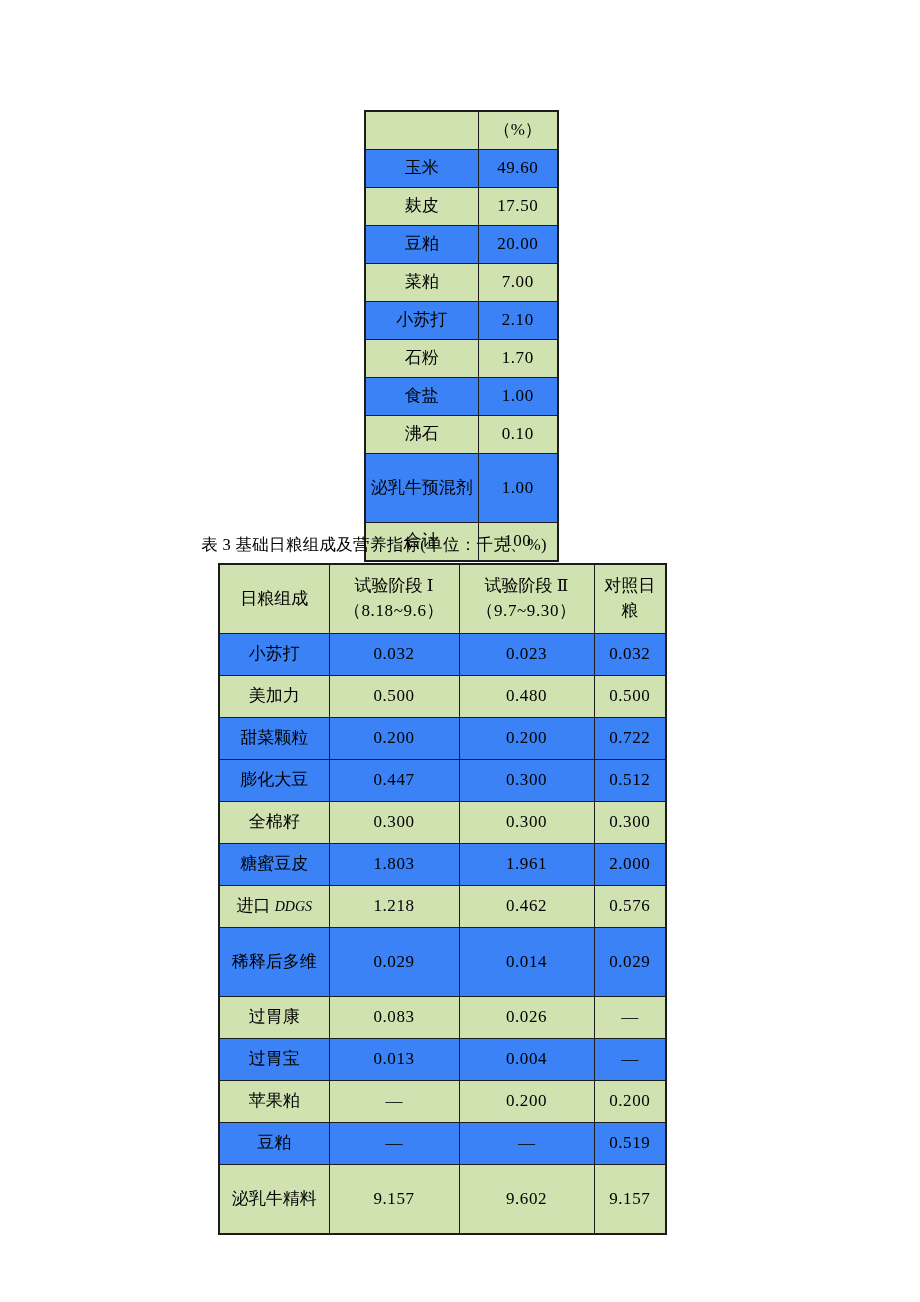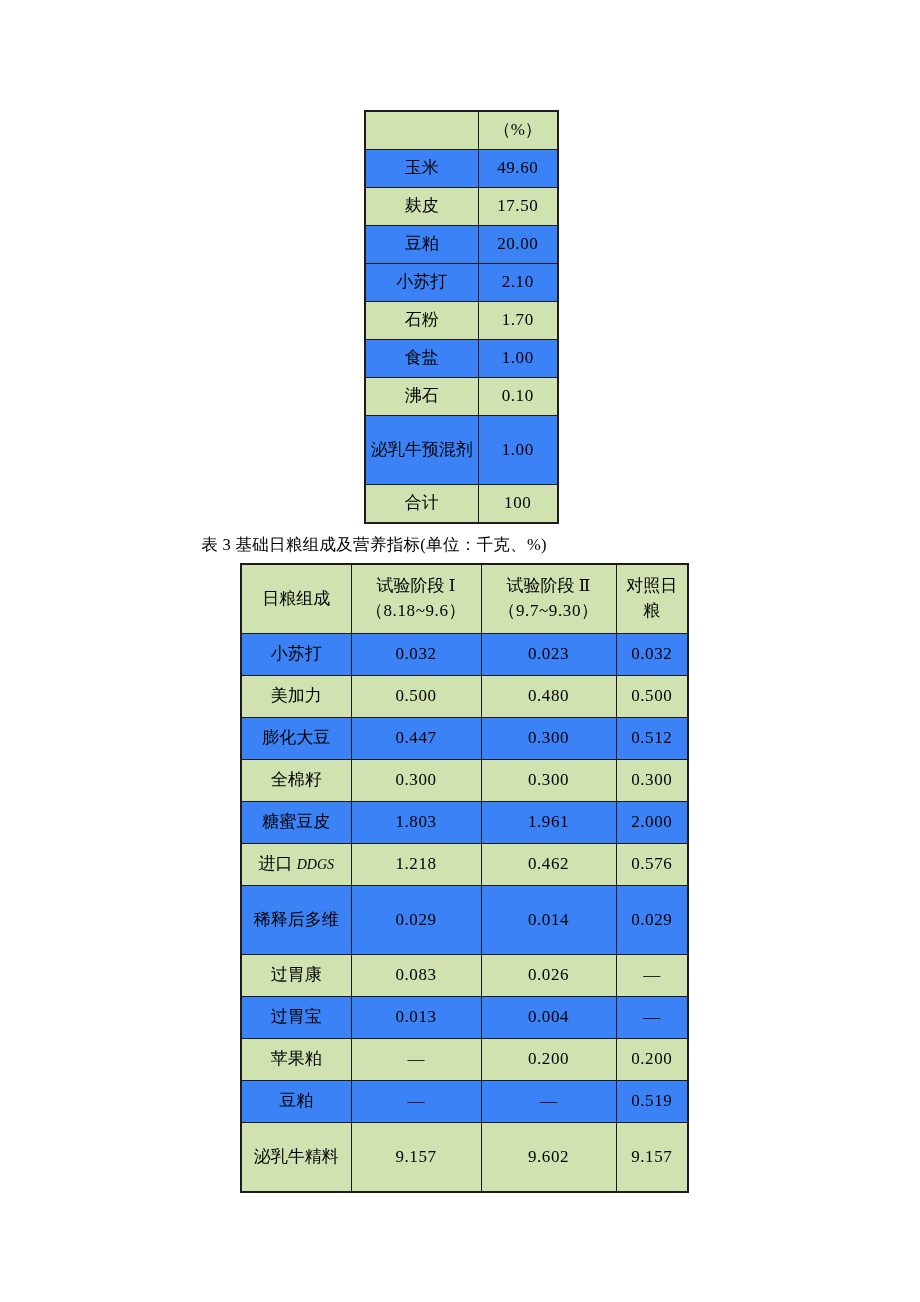--- a/index.html
+++ b/index.html
@@ -59,21 +59,21 @@
     width: 732px;
     text-align: center;
     font-size: 16.5px;
     letter-spacing: 0.3px;
     font-family: "Liberation Serif", "DejaVu Serif", serif;
   }
 
   
   #table-two-wrap {
     position: absolute;
-    left: 240px;
+    left: 218px;
     top: 563px;
   }
   #table-two col.t2-label { width: 110px; }
   #table-two col.t2-a { width: 130px; }
   #table-two col.t2-b { width: 135px; }
   #table-two col.t2-c { width: 72px; }
 
   #table-two td { height: 35px; }
   #table-two td.hdr { height: 62px; }
   #table-two td.tall2 { height: 62px; }
@@ -105,20 +105,24 @@
           <td class="c-peach">玉米</td>
           <td class="c-peach num">49.60</td>
         </tr>
         <tr>
           <td class="c-green">麸皮</td>
           <td class="c-green num">17.50</td>
         </tr>
         <tr>
           <td class="c-peach">豆粕</td>
           <td class="c-peach num">20.00</td>
+        </tr>
+        <tr>
+          <td class="c-green">菜粕</td>
+          <td class="c-green num">7.00</td>
         </tr>
         <tr>
           <td class="c-peach">小苏打</td>
           <td class="c-peach num">2.10</td>
         </tr>
         <tr>
           <td class="c-green">石粉</td>
           <td class="c-green num">1.70</td>
         </tr>
         <tr>
@@ -170,20 +174,26 @@
           <td class="c-peach num">0.023</td>
           <td class="c-peach num">0.032</td>
         </tr>
         <tr>
           <td class="c-green">美加力</td>
           <td class="c-green num">0.500</td>
           <td class="c-green num">0.480</td>
           <td class="c-green num">0.500</td>
         </tr>
         <tr>
+          <td class="c-peach">甜菜颗粒</td>
+          <td class="c-peach num">0.200</td>
+          <td class="c-peach num">0.200</td>
+          <td class="c-peach num">0.722</td>
+        </tr>
+        <tr>
           <td class="c-peach">膨化大豆</td>
           <td class="c-peach num">0.447</td>
           <td class="c-peach num">0.300</td>
           <td class="c-peach num">0.512</td>
         </tr>
         <tr>
           <td class="c-green">全棉籽</td>
           <td class="c-green num">0.300</td>
           <td class="c-green num">0.300</td>
           <td class="c-green num">0.300</td>

